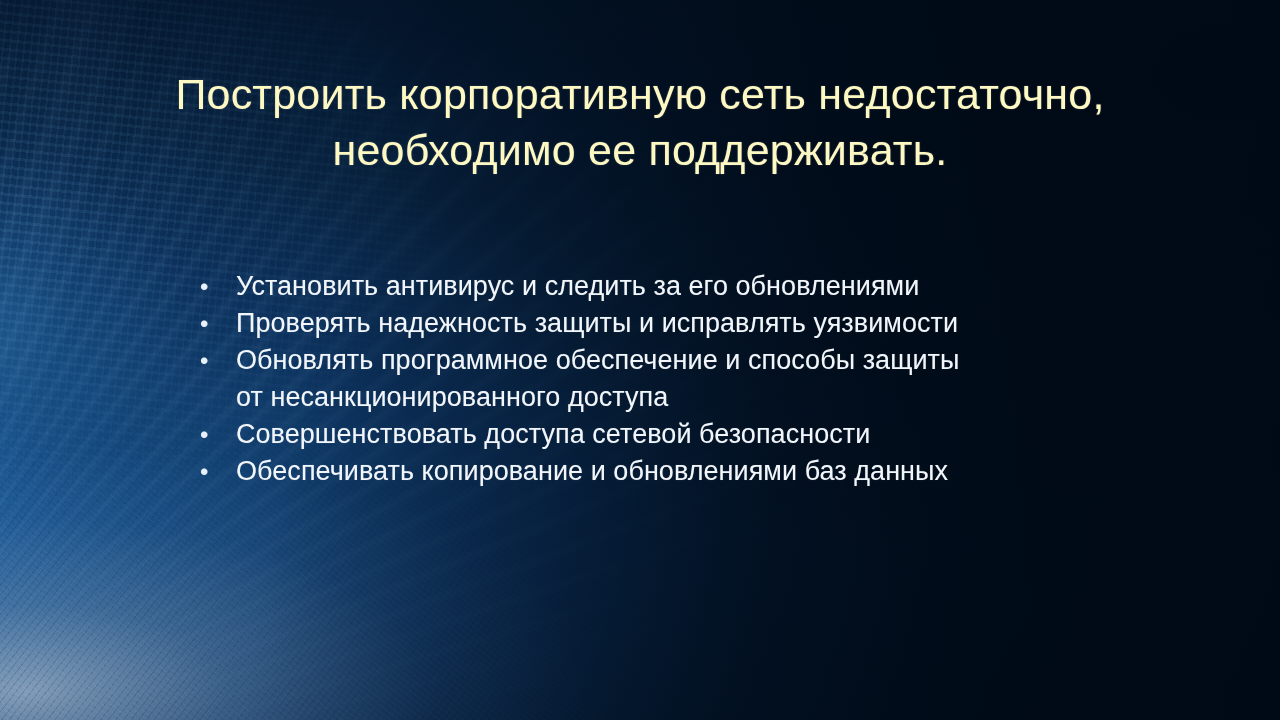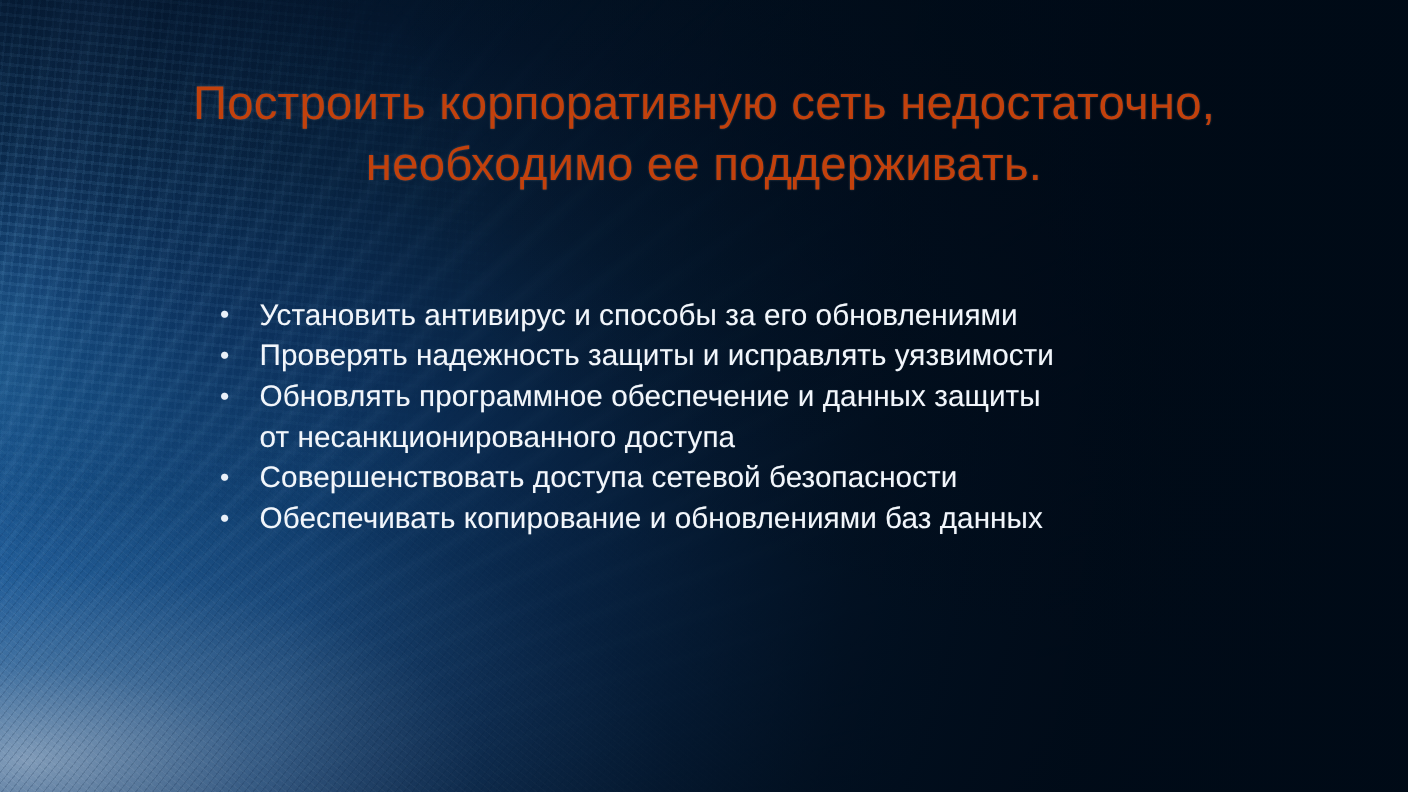--- a/index.html
+++ b/index.html
@@ -165,21 +165,21 @@
     position: absolute;
     inset: 0;
   }
 
   .slide-title {
     position: absolute;
     left: 96px;
     top: 66px;
     width: 1088px;
     text-align: center;
-    color: #c2410c;
+    color: #fef9c3;
     font-size: 43px;
     line-height: 56px;
     font-weight: 300;
     letter-spacing: 0.2px;
     text-shadow: 0 0 2px rgba(255,255,255,0.22);
   }
 
   .bullet-list {
     position: absolute;
     left: 196px;
@@ -246,32 +246,32 @@
   <div class="bg-layer bg-vignette2"></div>
 
   <div class="content">
 
     <div class="slide-title">Построить корпоративную сеть недостаточно, необходимо ее поддерживать.</div>
 
     <ul class="bullet-list">
 
       <li class="bullet-row">
         <span class="bullet-dot">•</span>
-        <span class="bullet-text">Установить антивирус и способы за его обновлениями</span>
+        <span class="bullet-text">Установить антивирус и следить за его обновлениями</span>
       </li>
 
       <li class="bullet-row">
         <span class="bullet-dot">•</span>
         <span class="bullet-text">Проверять надежность защиты и исправлять уязвимости</span>
       </li>
 
       <li class="bullet-row">
         <span class="bullet-dot">•</span>
         <span class="bullet-text">
-          <span>Обновлять программное обеспечение и данных защиты</span>
+          <span>Обновлять программное обеспечение и способы защиты</span>
           <span class="cont-line">от несанкционированного доступа</span>
         </span>
       </li>
 
       <li class="bullet-row">
         <span class="bullet-dot">•</span>
         <span class="bullet-text">Совершенствовать доступа сетевой безопасности</span>
       </li>
 
       <li class="bullet-row">

